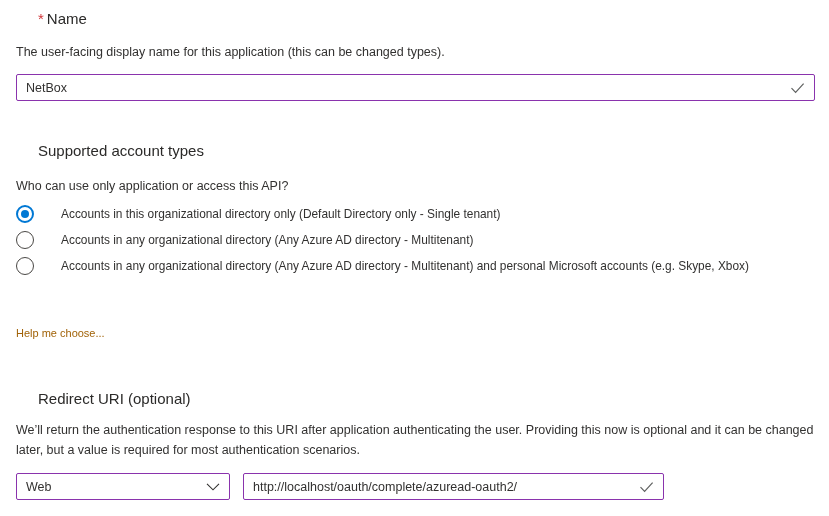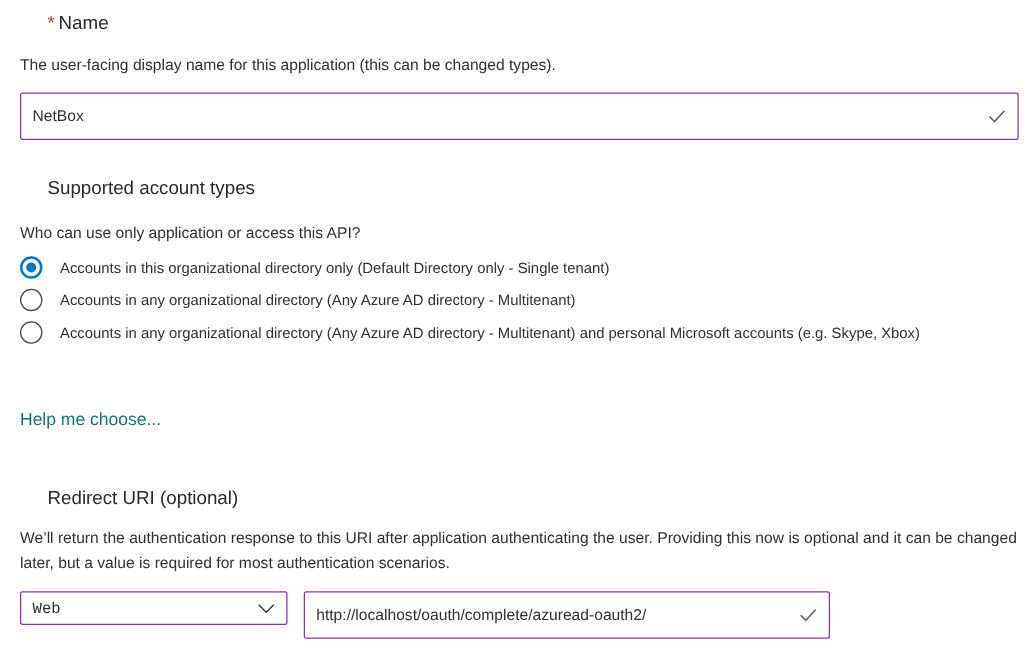--- a/index.html
+++ b/index.html
@@ -21,21 +21,21 @@
   .body-text {
     position:absolute; left:16px;
     font-size:12.5px; color:#323130;
     line-height:19.5px;
   }
   .required { color:#d13438; margin-right:3px; }
 
   
   .field {
     position:absolute;
-    height:38px;
+    height:27px;
     border:1px solid #8a33ad;
     border-radius:2px;
     background:#fff;
     display:flex; align-items:center;
   }
   .field input {
     border:none; outline:none; background:transparent;
     font-family:"Liberation Sans", sans-serif;
     font-size:12.5px; color:#323130;
     width:100%; height:100%;
@@ -48,46 +48,46 @@
 
   #name-field  { left:16px;  top:74px;  width:799px; }
   #uri-field   { left:243px; top:473px; width:421px; }
 
   
   #platform-select {
     position:absolute; left:16px; top:473px;
     width:214px; height:27px;
     border:1px solid #8a33ad; border-radius:2px;
     display:flex; align-items:center; justify-content:space-between;
-    padding:0 9px; cursor:pointer; background:#fff;font-family:Liberation Mono, monospace;
+    padding:0 9px; cursor:pointer; background:#fff;
   }
   #platform-select .select-value { font-size:12.5px; color:#323130; }
 
   
   .radio-row {
     position:absolute; left:16px;
-    display:flex; align-items:center; gap:14px;
+    display:flex; align-items:center; gap:27px;
     height:18px; white-space:nowrap; cursor:pointer;
   }
   .radio-row .label { font-size:11.9px; color:#323130; }
   .radio {
     width:18px; height:18px; border-radius:50%;
     border:1px solid #4a4845; background:#fff;
     flex:0 0 18px; position:relative;
   }
   .radio-row.selected .radio { border:2px solid #0078d4; }
   .radio-row.selected .radio::after {
     content:""; position:absolute; left:50%; top:50%;
     width:8px; height:8px; border-radius:50%;
     background:#0078d4; transform:translate(-50%,-50%);
   }
 
   #help-link {
     position:absolute; left:16px; top:327px;
-    font-size:14px; color:#0f766e; cursor:pointer;
+    font-size:11px; color:#a16207; cursor:pointer;
     text-decoration:none; white-space:nowrap;
   }
 
   #name-title     { top:10px; }
   #name-desc      { top:43px; white-space:nowrap; }
   #sat-title      { top:142px; }
   #sat-question   { top:177px; white-space:nowrap; }
   #redirect-title { top:390px; }
   #redirect-desc  { top:421px; width:810px; }
 

